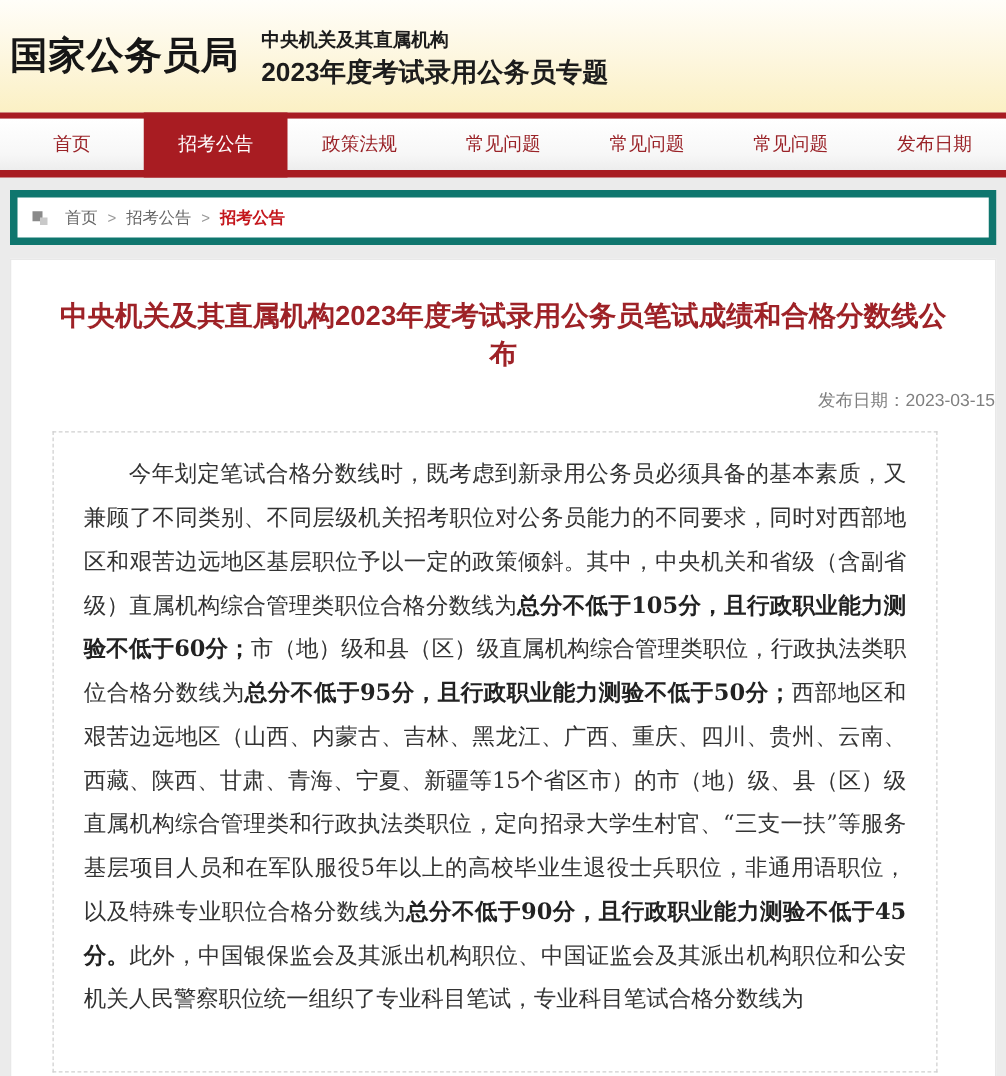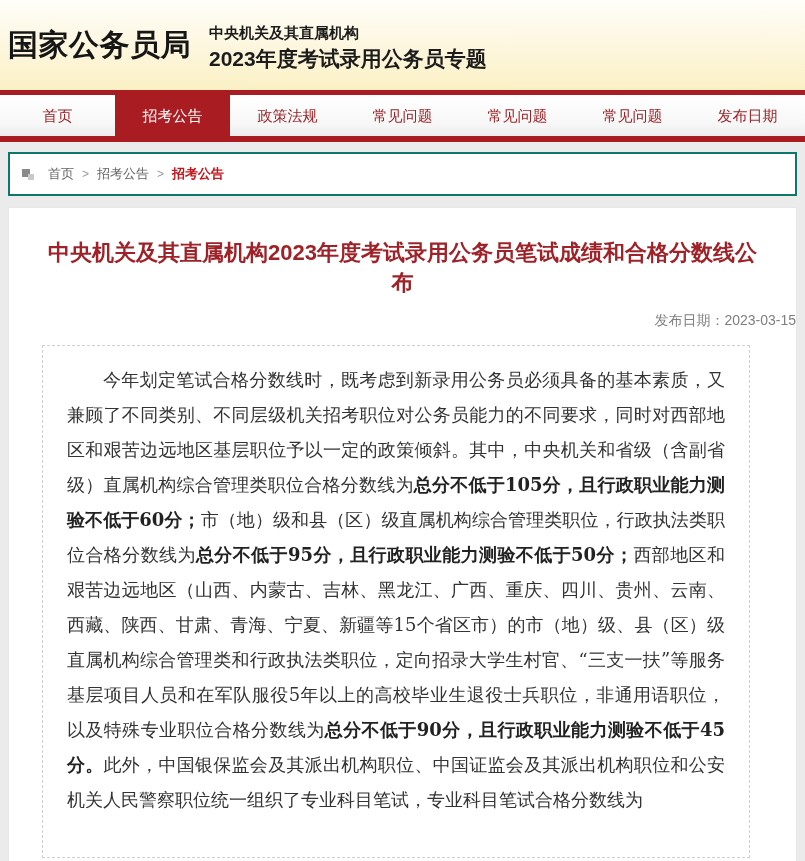--- a/index.html
+++ b/index.html
@@ -58,21 +58,21 @@
   .nav-item.active{
     background:var(--red);
     color:#ffffff;
   }
   
   .content-area{padding:0 8px;}
   .breadcrumb-card{
     margin-top:10px;
     height:44px;
     background:#ffffff;
-    border:2px solid #0f766e;
+    border:6px solid #0f766e;
     display:flex;
     align-items:center;
     padding-left:12px;
     font-size:13px;
     color:#666666;
   }
   .crumb-icon{
     display:inline-block;width:12px;height:11px;margin-right:14px;position:relative;
   }
   .crumb-icon::before{

